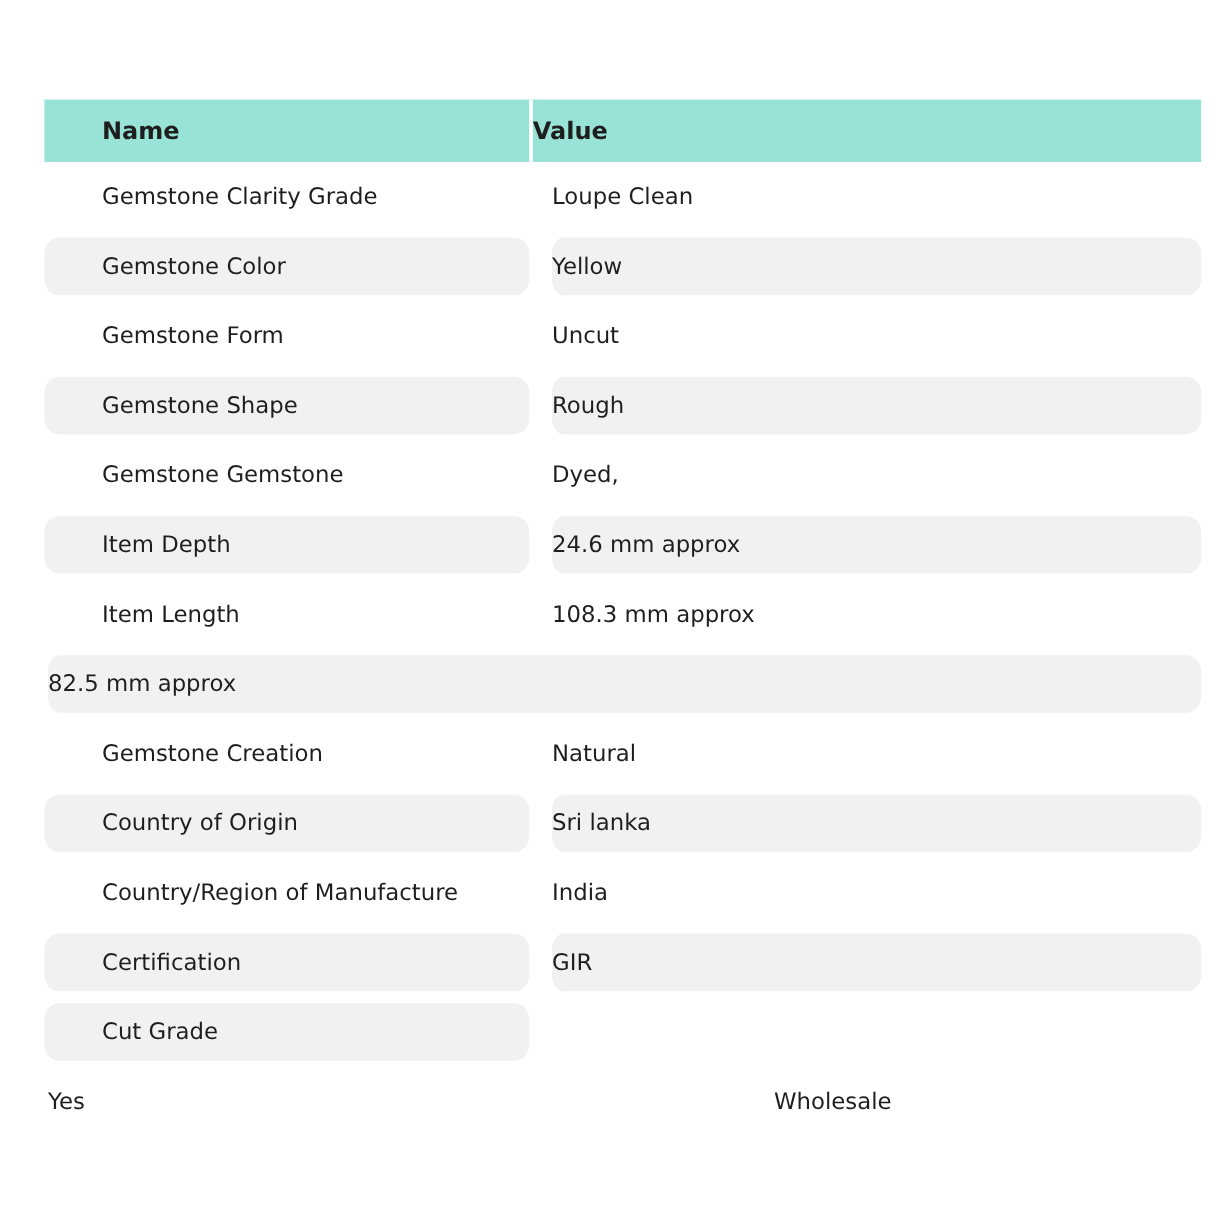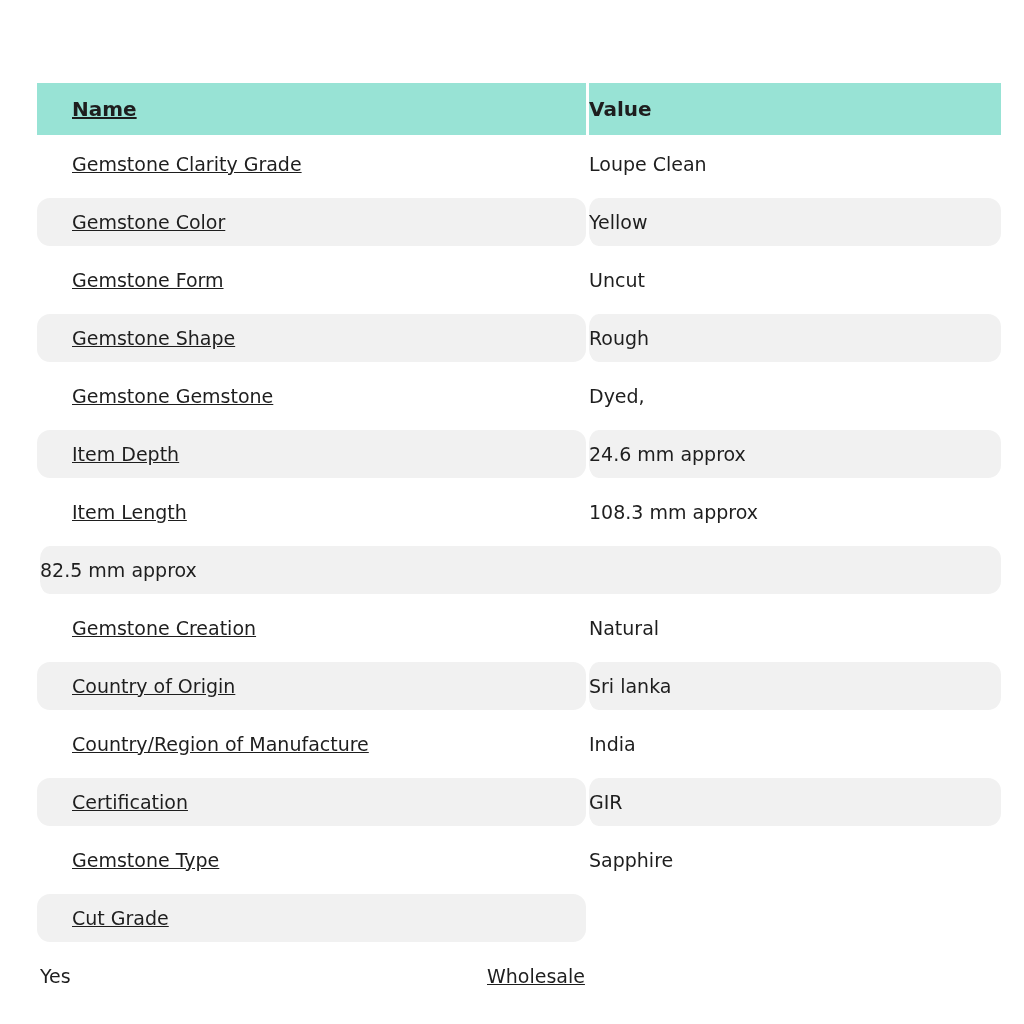--- a/index.html
+++ b/index.html
@@ -17,41 +17,41 @@
   .spec-table {
     position: absolute;
     left: 37px;
     top: 83px;
     width: 964px;
   }
   .row {
     display: flex;
     height: 58px;
     box-sizing: border-box;
+    gap: 16px;
   }
   .row.striped {
     padding: 5px 0;
   }
   .row.striped .cell {
     background: #f1f1f1;
     border-radius: 13px;
   }
   .cell {
     display: flex;
     align-items: center;
     box-sizing: border-box;
     font-size: 19px;
     line-height: 1.2;
     white-space: nowrap;
     overflow: hidden;
   }
   .c1 {
-    width: 549px;
-    padding-left: 35px;
-    text-decoration: underline;
+    width: 404px;
+    padding-left: 48px;
   }
   .c2 {
     flex: 1;
     border-left: 3px solid #ffffff;
   }
   .header-row {
     display: flex;
     height: 52px;
     box-sizing: border-box;
   }
@@ -111,24 +111,20 @@
     <div class="cell c2">Sri lanka</div>
   </div>
   <div class="row">
     <div class="cell c1">Country/Region of Manufacture</div>
     <div class="cell c2">India</div>
   </div>
   <div class="row striped">
     <div class="cell c1">Certification</div>
     <div class="cell c2">GIR</div>
   </div>
-  <div class="row">
-    <div class="cell c1">Gemstone Type</div>
-    <div class="cell c2">Sapphire</div>
-  </div>
   <div class="row striped">
     <div class="cell c1">Cut Grade</div>
   </div>
   <div class="row">
     <div class="cell c2">Yes</div>
     <div class="cell c1">Wholesale</div>
   </div>
 
 </div>
 

